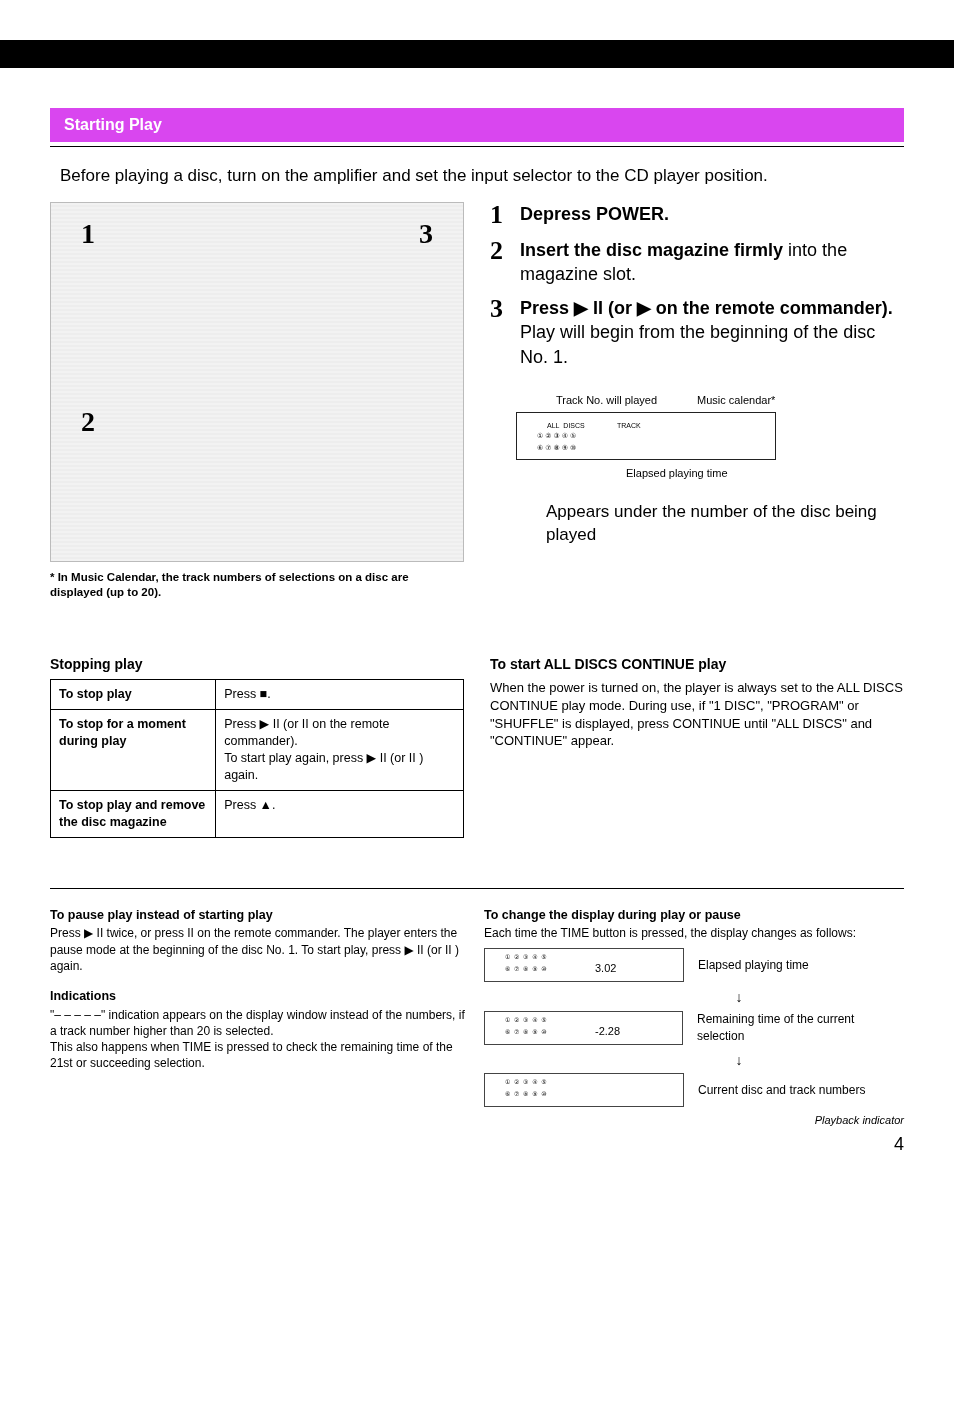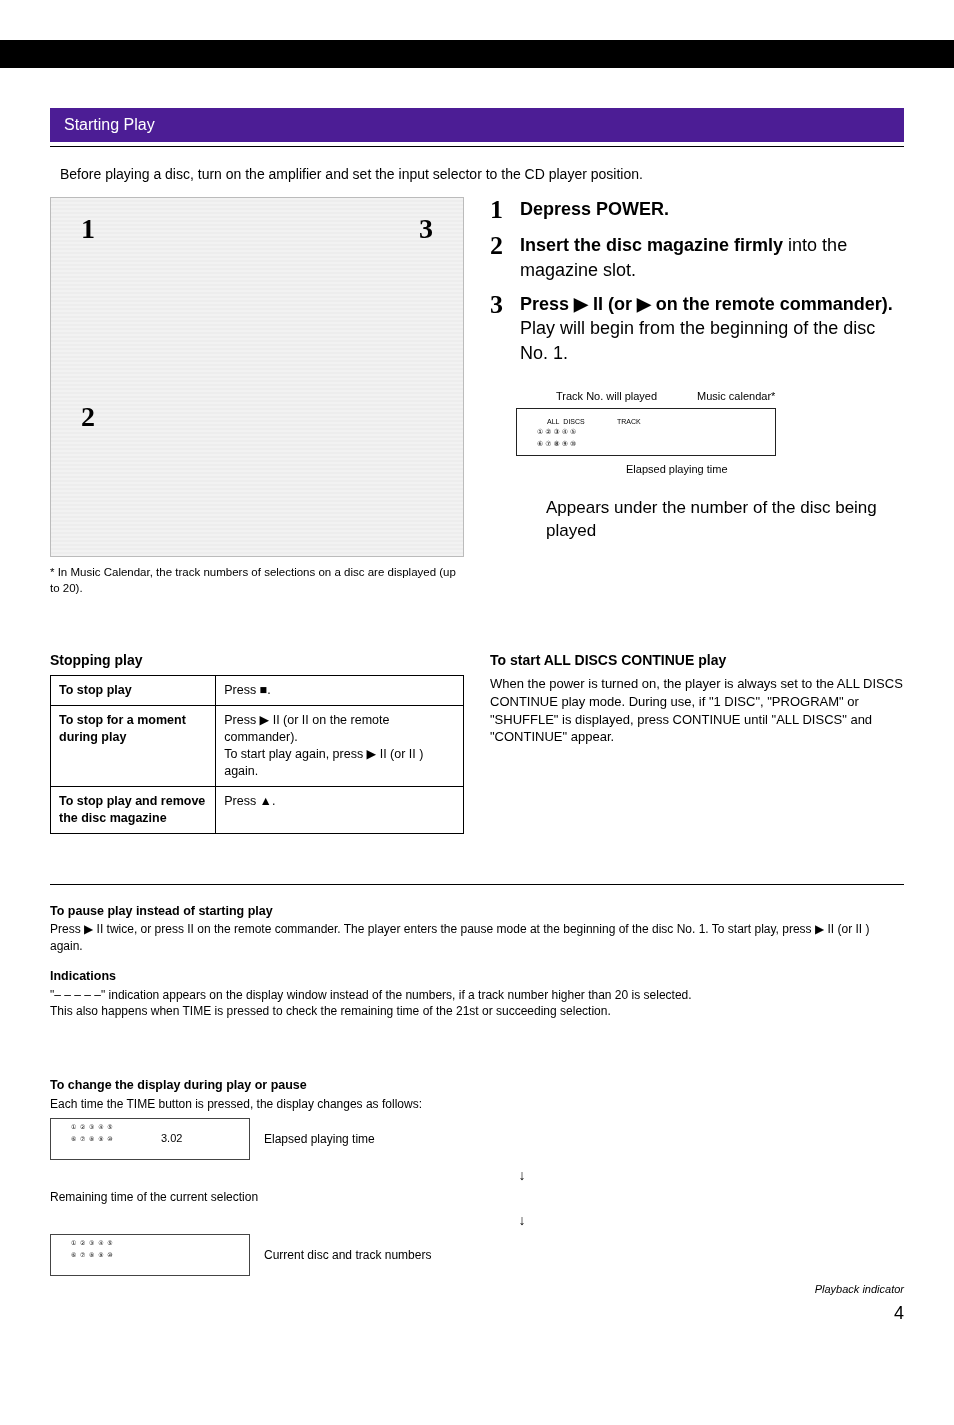--- a/index.html
+++ b/index.html
@@ -8,40 +8,40 @@
     background: #fff;
     width: 954px;
     margin: 0 auto;
     padding: 40px 50px;
     font-size: 13px;
     color: #000;
     line-height: 1.35;
   }
   .black-bar-top { height: 28px; background: #000; margin: 0 -50px 40px -50px; }
   .section-title {
-    background: #4c1d95;
+    background: #d946ef;
     color: #fff;
     font-size: 16px;
-    font-weight: normal;
+    font-weight: bold;
     padding: 6px 14px;
     margin-bottom: 4px;
   }
   .section-bar { border-bottom: 1px solid #000; margin-bottom: 18px; }
-  .intro { margin: 6px 0 14px 10px; font-size: 14px; }
+  .intro { margin: 6px 0 14px 10px; font-size: 17px; }
   .two-col { display: flex; gap: 26px; }
   .col { flex: 1 1 50%; }
   .diagram-box {
     border: 1px solid #bbb;
     height: 360px;
     background: repeating-linear-gradient(0deg,#f2f2f2,#f2f2f2 2px,#ededed 2px,#ededed 4px);
     position: relative;
     margin-bottom: 8px;
   }
   .diagram-label { position: absolute; font-weight: bold; font-size: 28px; font-family: "Times New Roman", serif; }
-  .footnote { font-size: 11.5px; font-weight: normal; margin-top: 4px; }
+  .footnote { font-size: 11.5px; font-weight: bold; margin-top: 4px; }
   .step { display: flex; gap: 10px; margin-bottom: 10px; }
   .step-num { font-family: "Times New Roman", serif; font-weight: bold; font-size: 26px; line-height: 1; width: 20px; }
   .step-body { flex: 1; font-size: 18px; }
   .step-body .bold { font-weight: bold; }
   .display-figure {
     margin: 24px 0 0 26px;
     font-size: 11px;
   }
   .display-figure .labels-top { display: flex; gap: 40px; margin-left: 40px; margin-bottom: 4px; }
   .display-figure .lcd {
@@ -61,28 +61,28 @@
     font-size: 12.5px;
   }
   table.stop td {
     border: 1px solid #000;
     padding: 6px 8px;
     vertical-align: top;
   }
   table.stop td.lbl { font-weight: bold; width: 40%; }
   .all-discs { font-size: 13px; }
   .divider { border-top: 1px solid #000; margin: 50px 0 18px 0; }
-  .bottom-two-col { display: flex; gap: 44px; flex-direction: column; }
+  .bottom-two-col { display: flex; gap: 14px; }
   .bottom-col { flex: 1 1 50%; font-size: 12px; }
   .para-heading { font-weight: bold; font-size: 12.5px; margin-bottom: 2px; }
   .para { margin-bottom: 14px; }
   .disp-list { margin-top: 6px; }
   .disp-row { display: flex; align-items: center; gap: 14px; margin-bottom: 10px; }
   .disp-row .mini-lcd {
-    width: 200px; height: 42px;
+    width: 200px; height: 34px;
     border: 1px solid #444;
     background: #fff;
     position: relative;
   }
   .disp-row .mini-lcd .dots { position:absolute; font-size:6px; top:4px; left:20px; letter-spacing:1px;}
   .disp-row .mini-lcd .dots2 { position:absolute; font-size:6px; top:16px; left:20px; letter-spacing:1px;}
   .disp-row .mini-lcd .val { position:absolute; font-size:11px; top:12px; left:110px; }
   .disp-row .caption { font-size: 12px; }
   .page-num { text-align: right; font-size: 18px; margin-top: 4px; }
   .playback-ind { text-align: right; font-size: 11px; margin-top:-4px;font-style:italic; }
@@ -193,20 +193,25 @@
       <div class="disp-row">
         <div class="mini-lcd">
           <span class="dots">① ② ③ ④ ⑤</span>
           <span class="dots2">⑥ ⑦ ⑧ ⑨ ⑩</span>
           <span class="val">3.02</span>
         </div>
         <div class="caption">Elapsed playing time</div>
       </div>
       <span class="arrow-link">↓</span>
       <div class="disp-row">
+        <div class="mini-lcd">
+          <span class="dots">① ② ③ ④ ⑤</span>
+          <span class="dots2">⑥ ⑦ ⑧ ⑨ ⑩</span>
+          <span class="val">-2.28</span>
+        </div>
         <div class="caption">Remaining time of the current selection</div>
       </div>
       <span class="arrow-link">↓</span>
       <div class="disp-row">
         <div class="mini-lcd">
           <span class="dots">① ② ③ ④ ⑤</span>
           <span class="dots2">⑥ ⑦ ⑧ ⑨ ⑩</span>
         </div>
         <div class="caption">Current disc and track numbers</div>
       </div>

